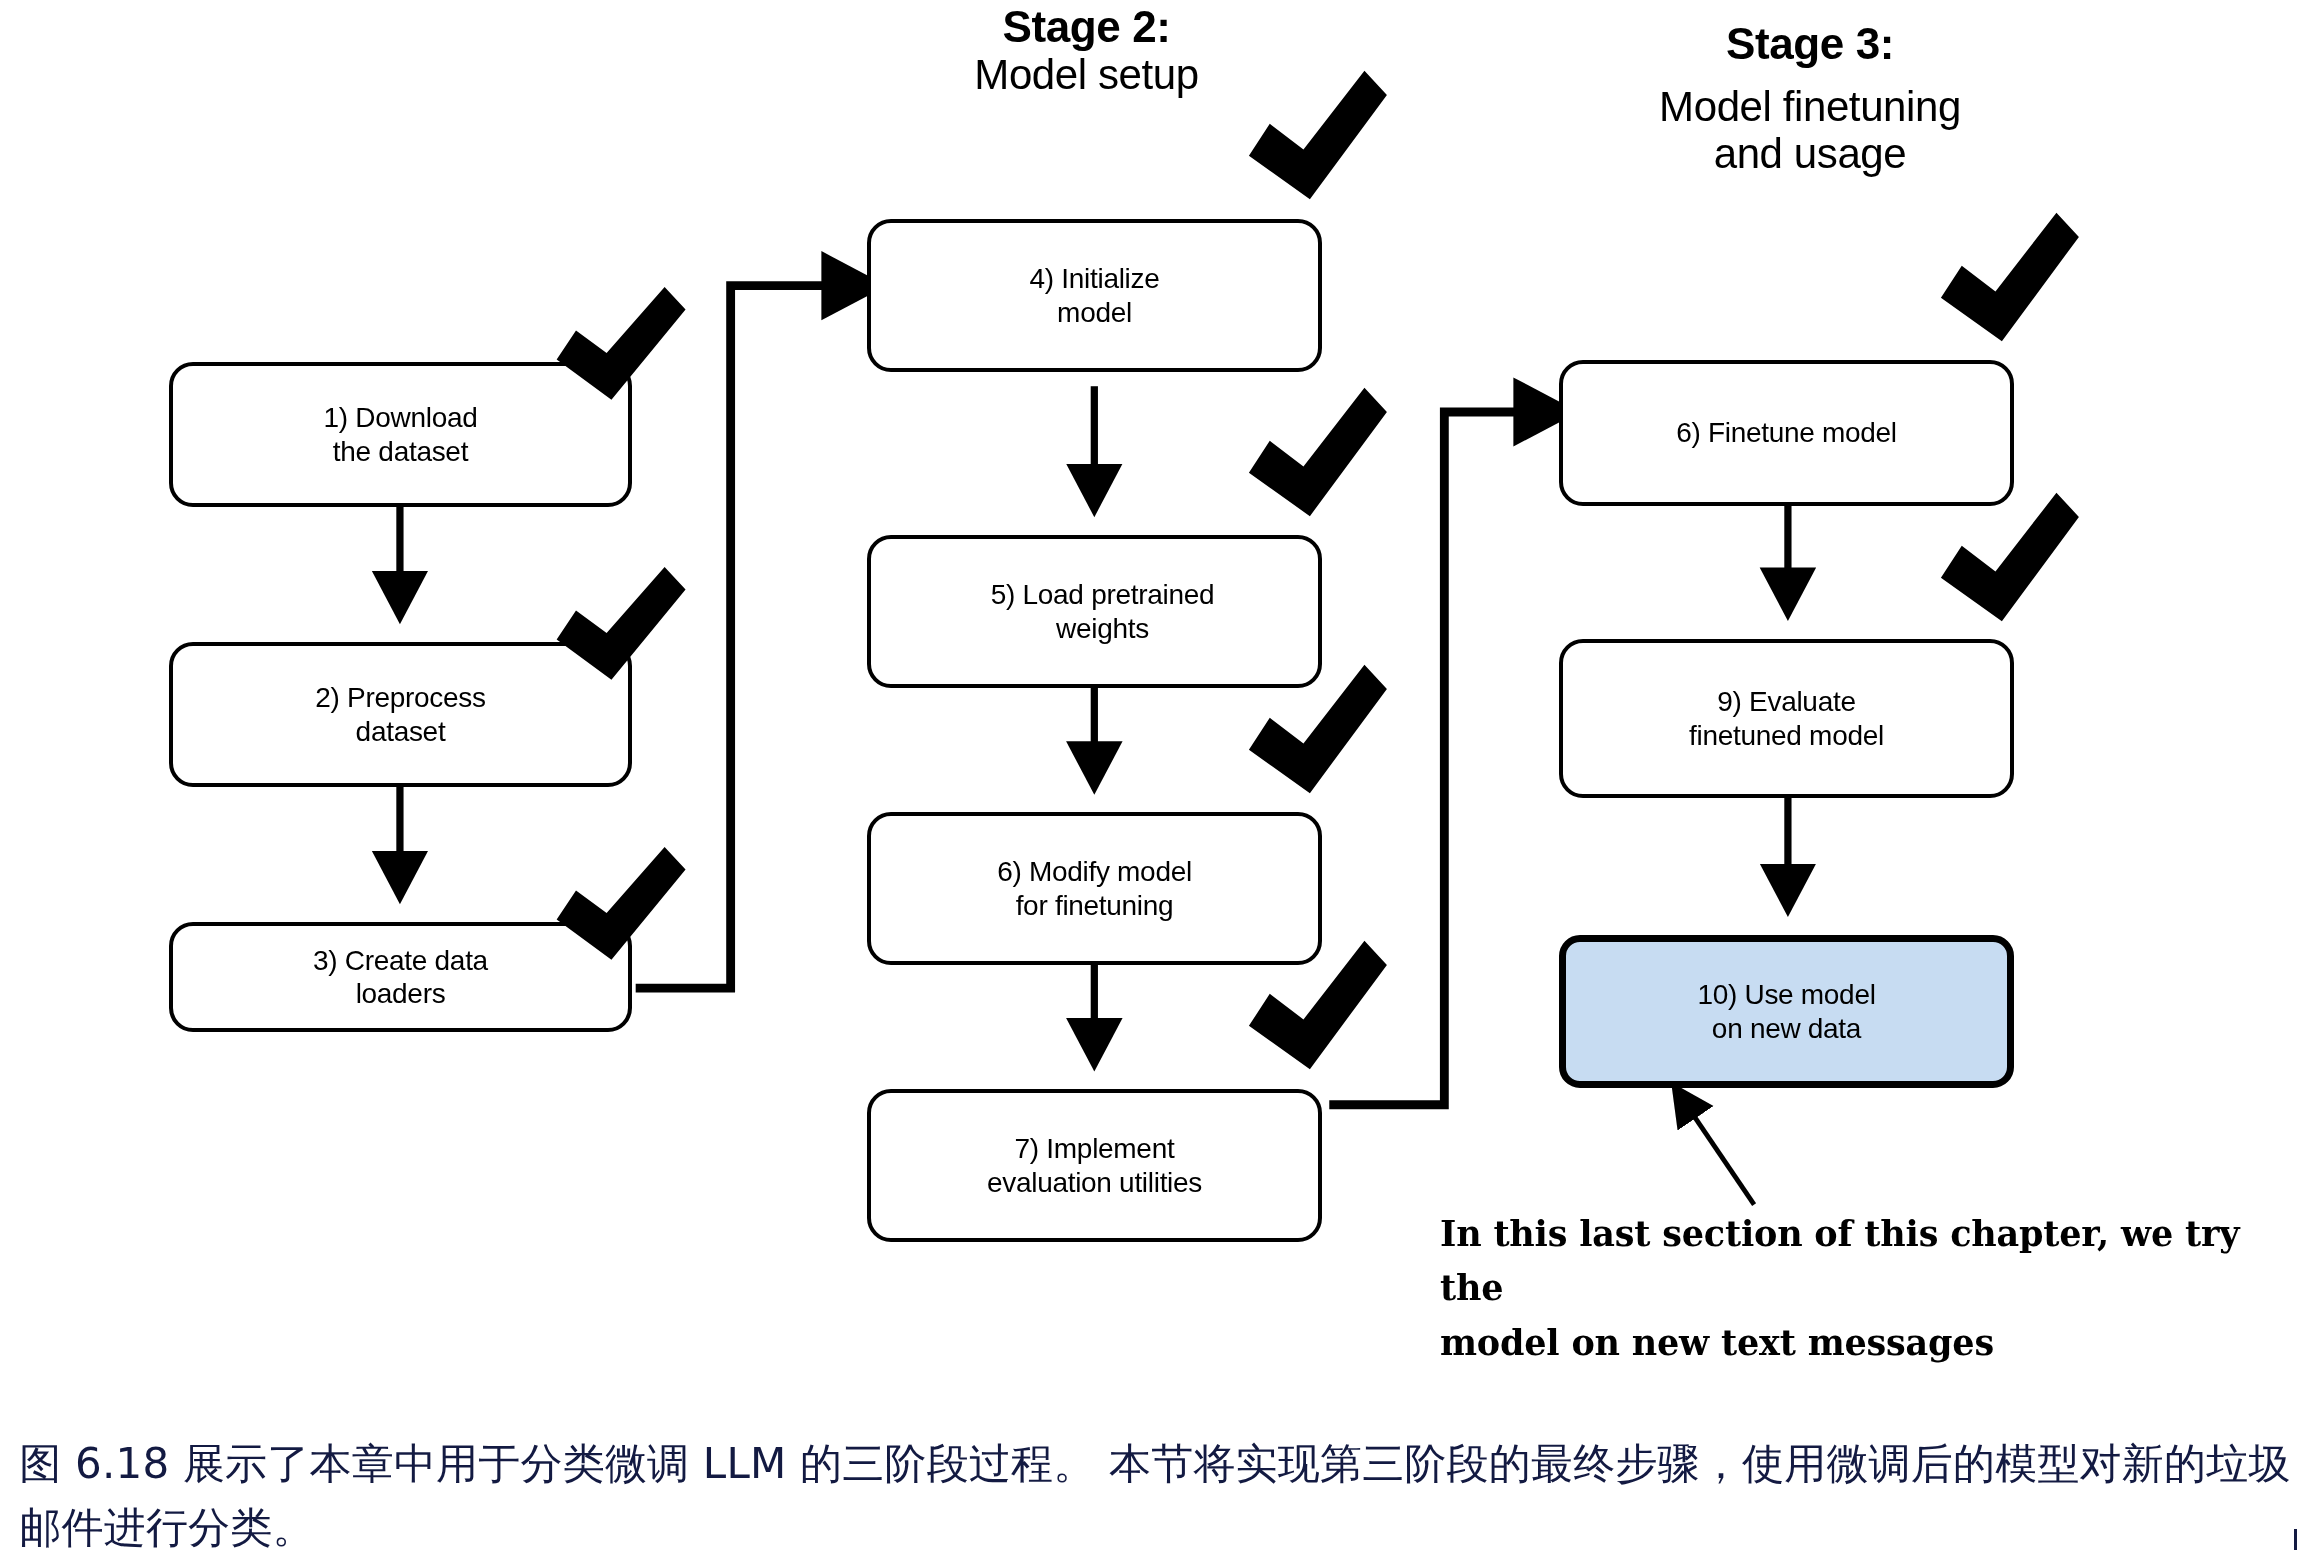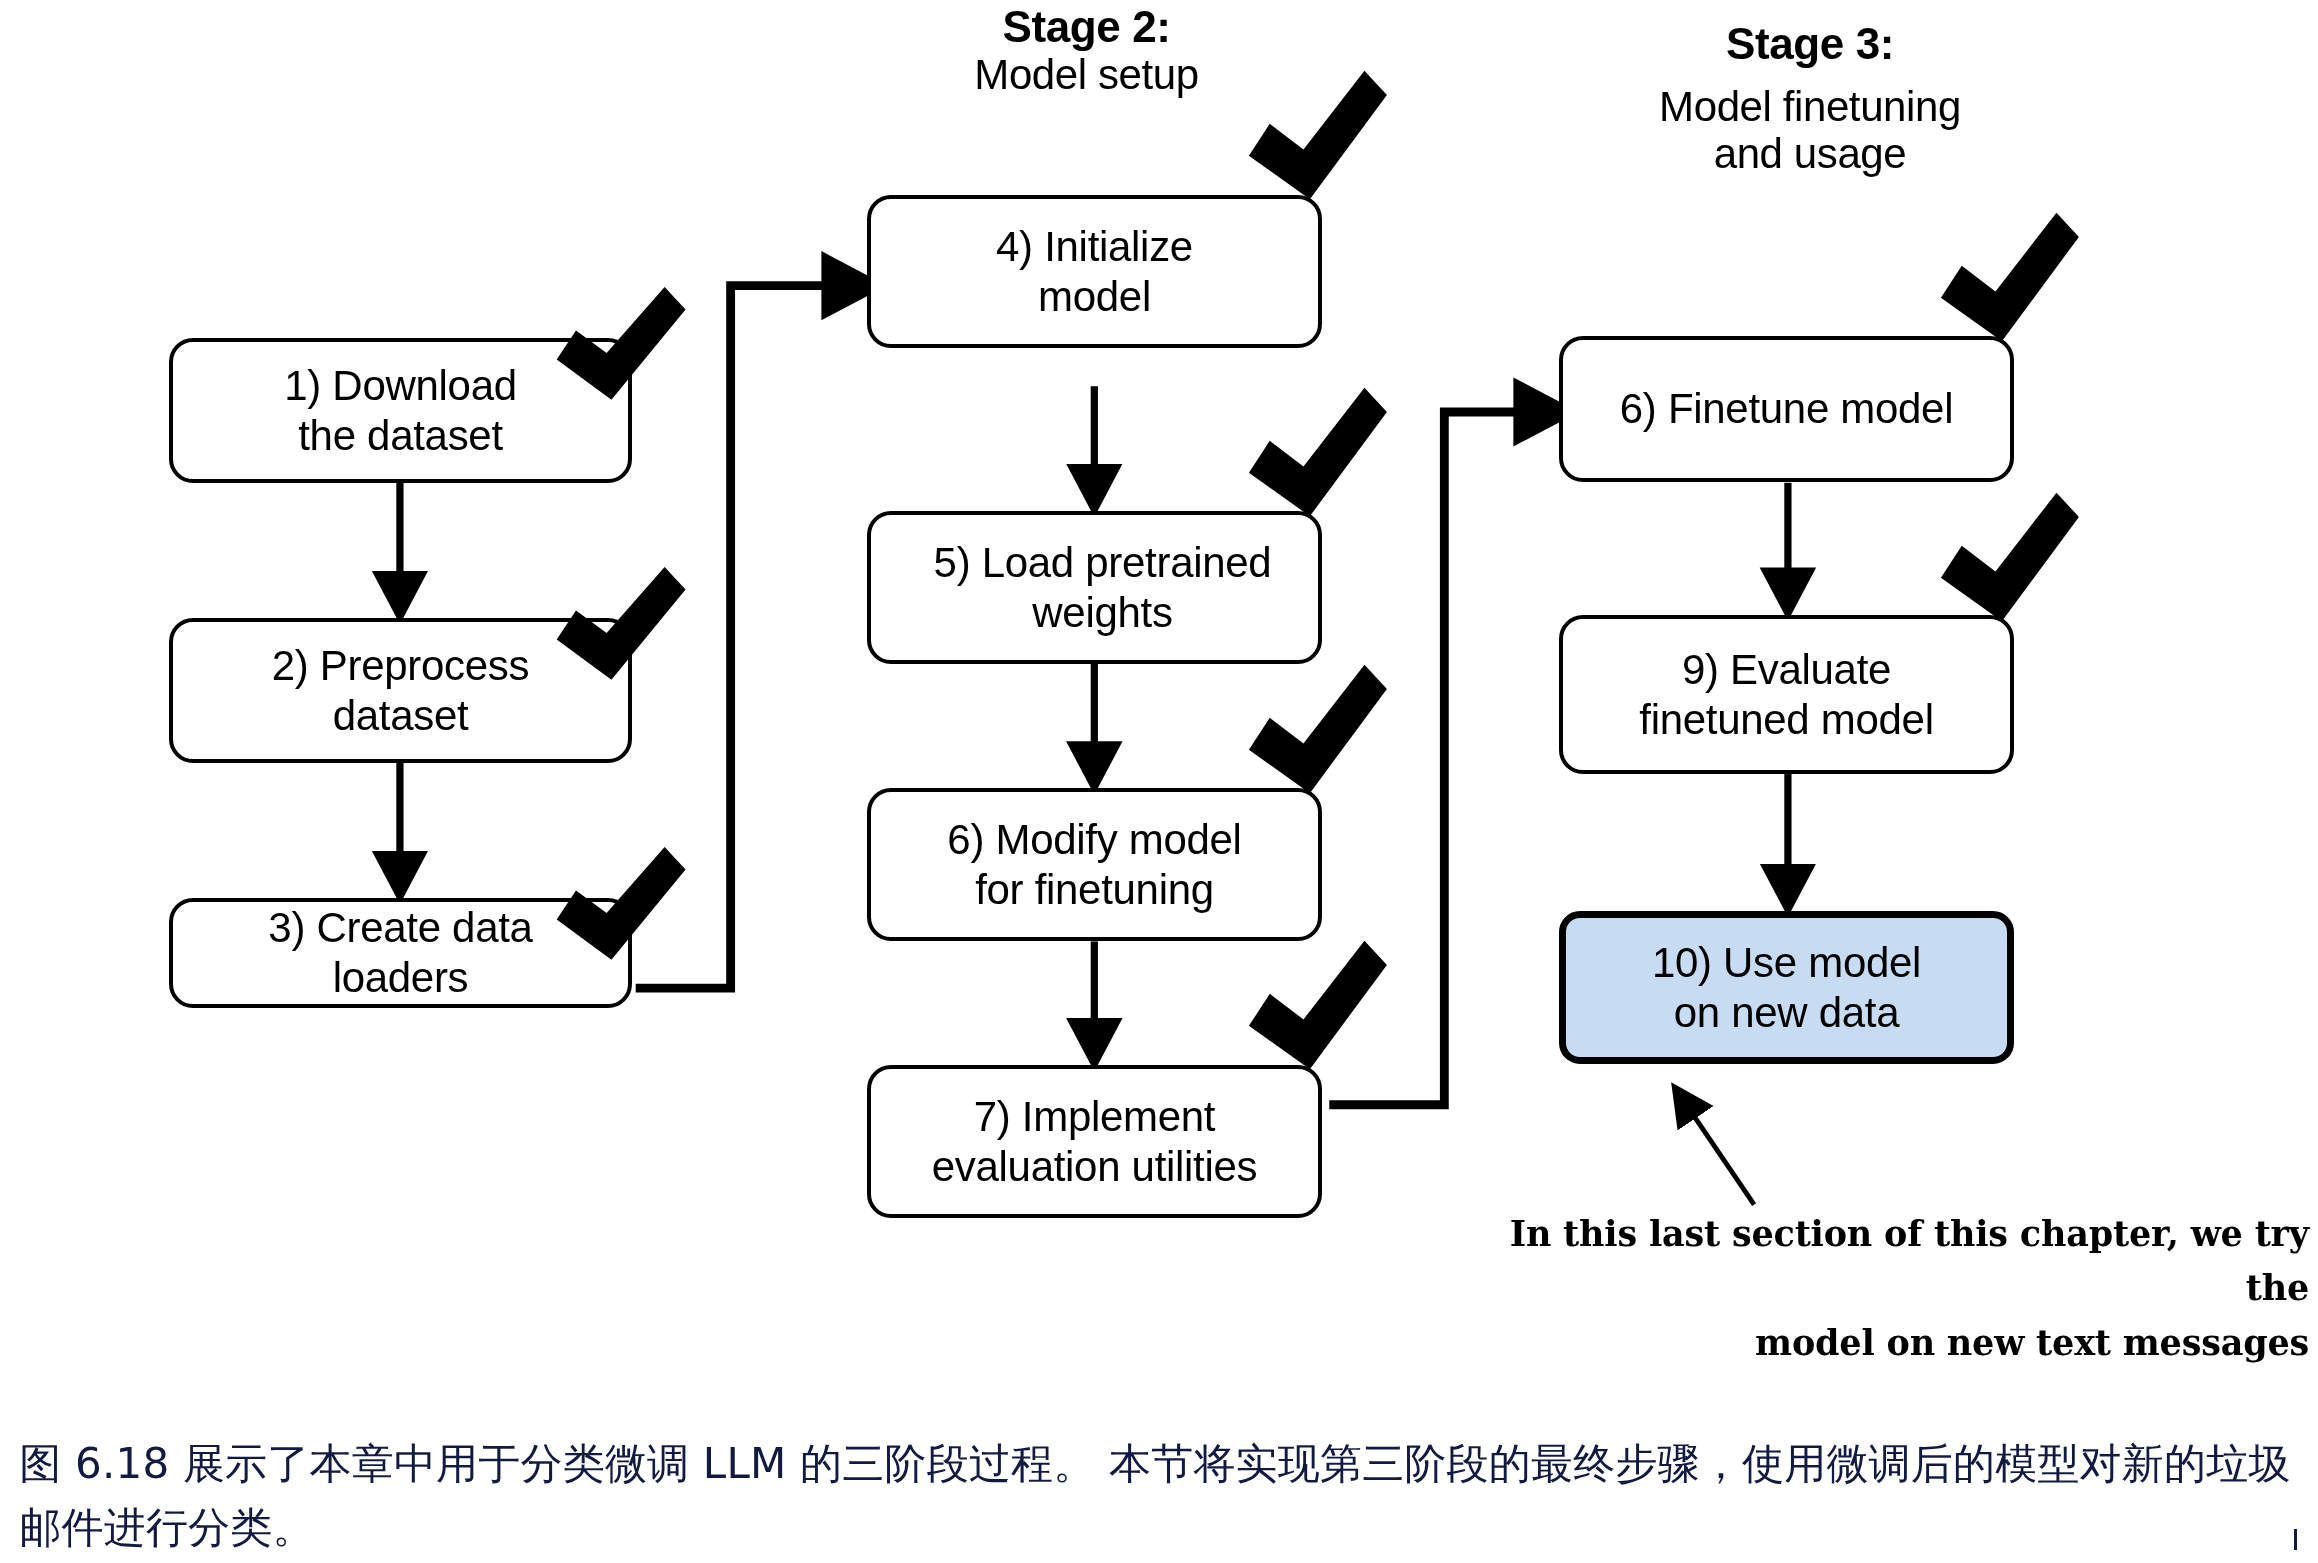--- a/index.html
+++ b/index.html
@@ -47,40 +47,41 @@
   .node {
     position: absolute;
     box-sizing: border-box;
     background: #ffffff;
     border: 4px solid #000000;
     border-radius: 24px;
     display: flex;
     align-items: center;
     justify-content: center;
     text-align: center;
-    font-size: 42px;
+    font-size: 28px;
     color: #000000;
     line-height: 1.18;
     letter-spacing: -0.3px;
     white-space: pre-line;
     z-index: 3;
+    margin-top: 24px;
   }
   .node.highlight {
     background: #c7dcf2;
     border-width: 7.2px;
     border-radius: 21px;
   }
   .checkmark {
     position: absolute;
     z-index: 5;
     pointer-events: none;
   }
   .annotation {
     position: absolute;
-    text-align: right;
+    text-align: left;
     font-family: "DejaVu Serif", "Liberation Serif", serif;
     font-weight: bold;
     font-size: 35px;
     color: #000000;
     line-height: 1.55;
     white-space: pre-line;
     letter-spacing: -0.2px;
   }
   #caption {
     position: absolute;

